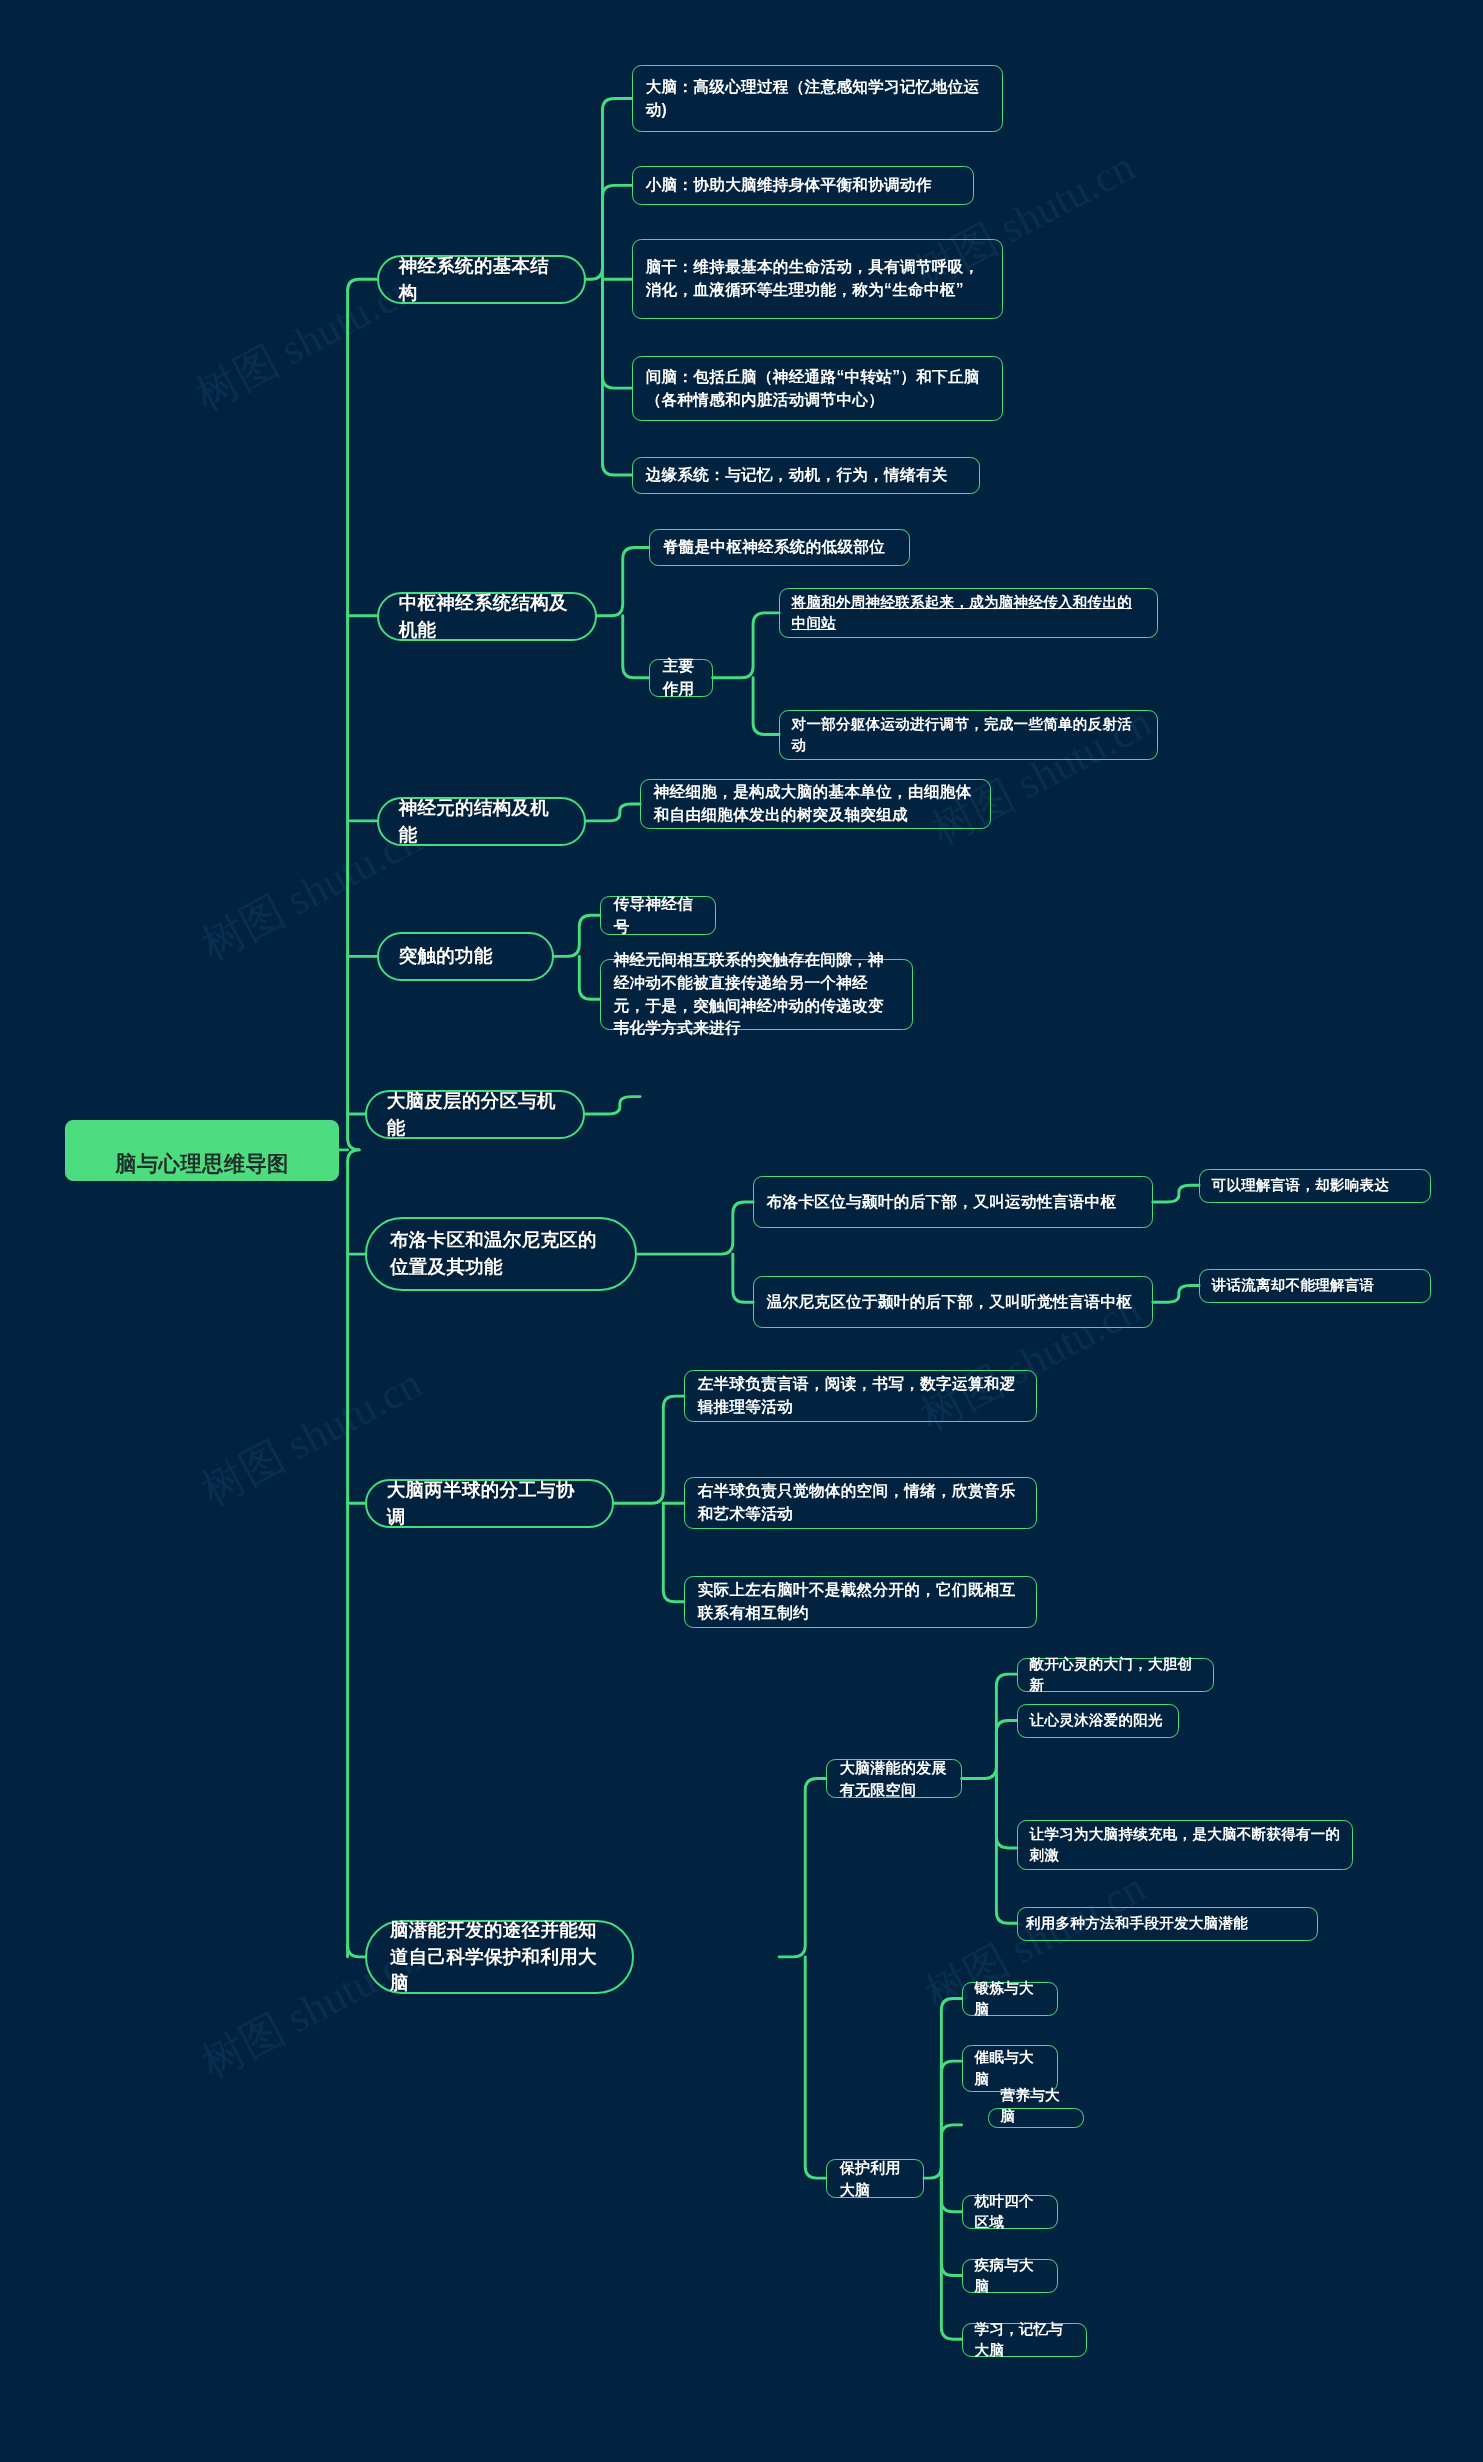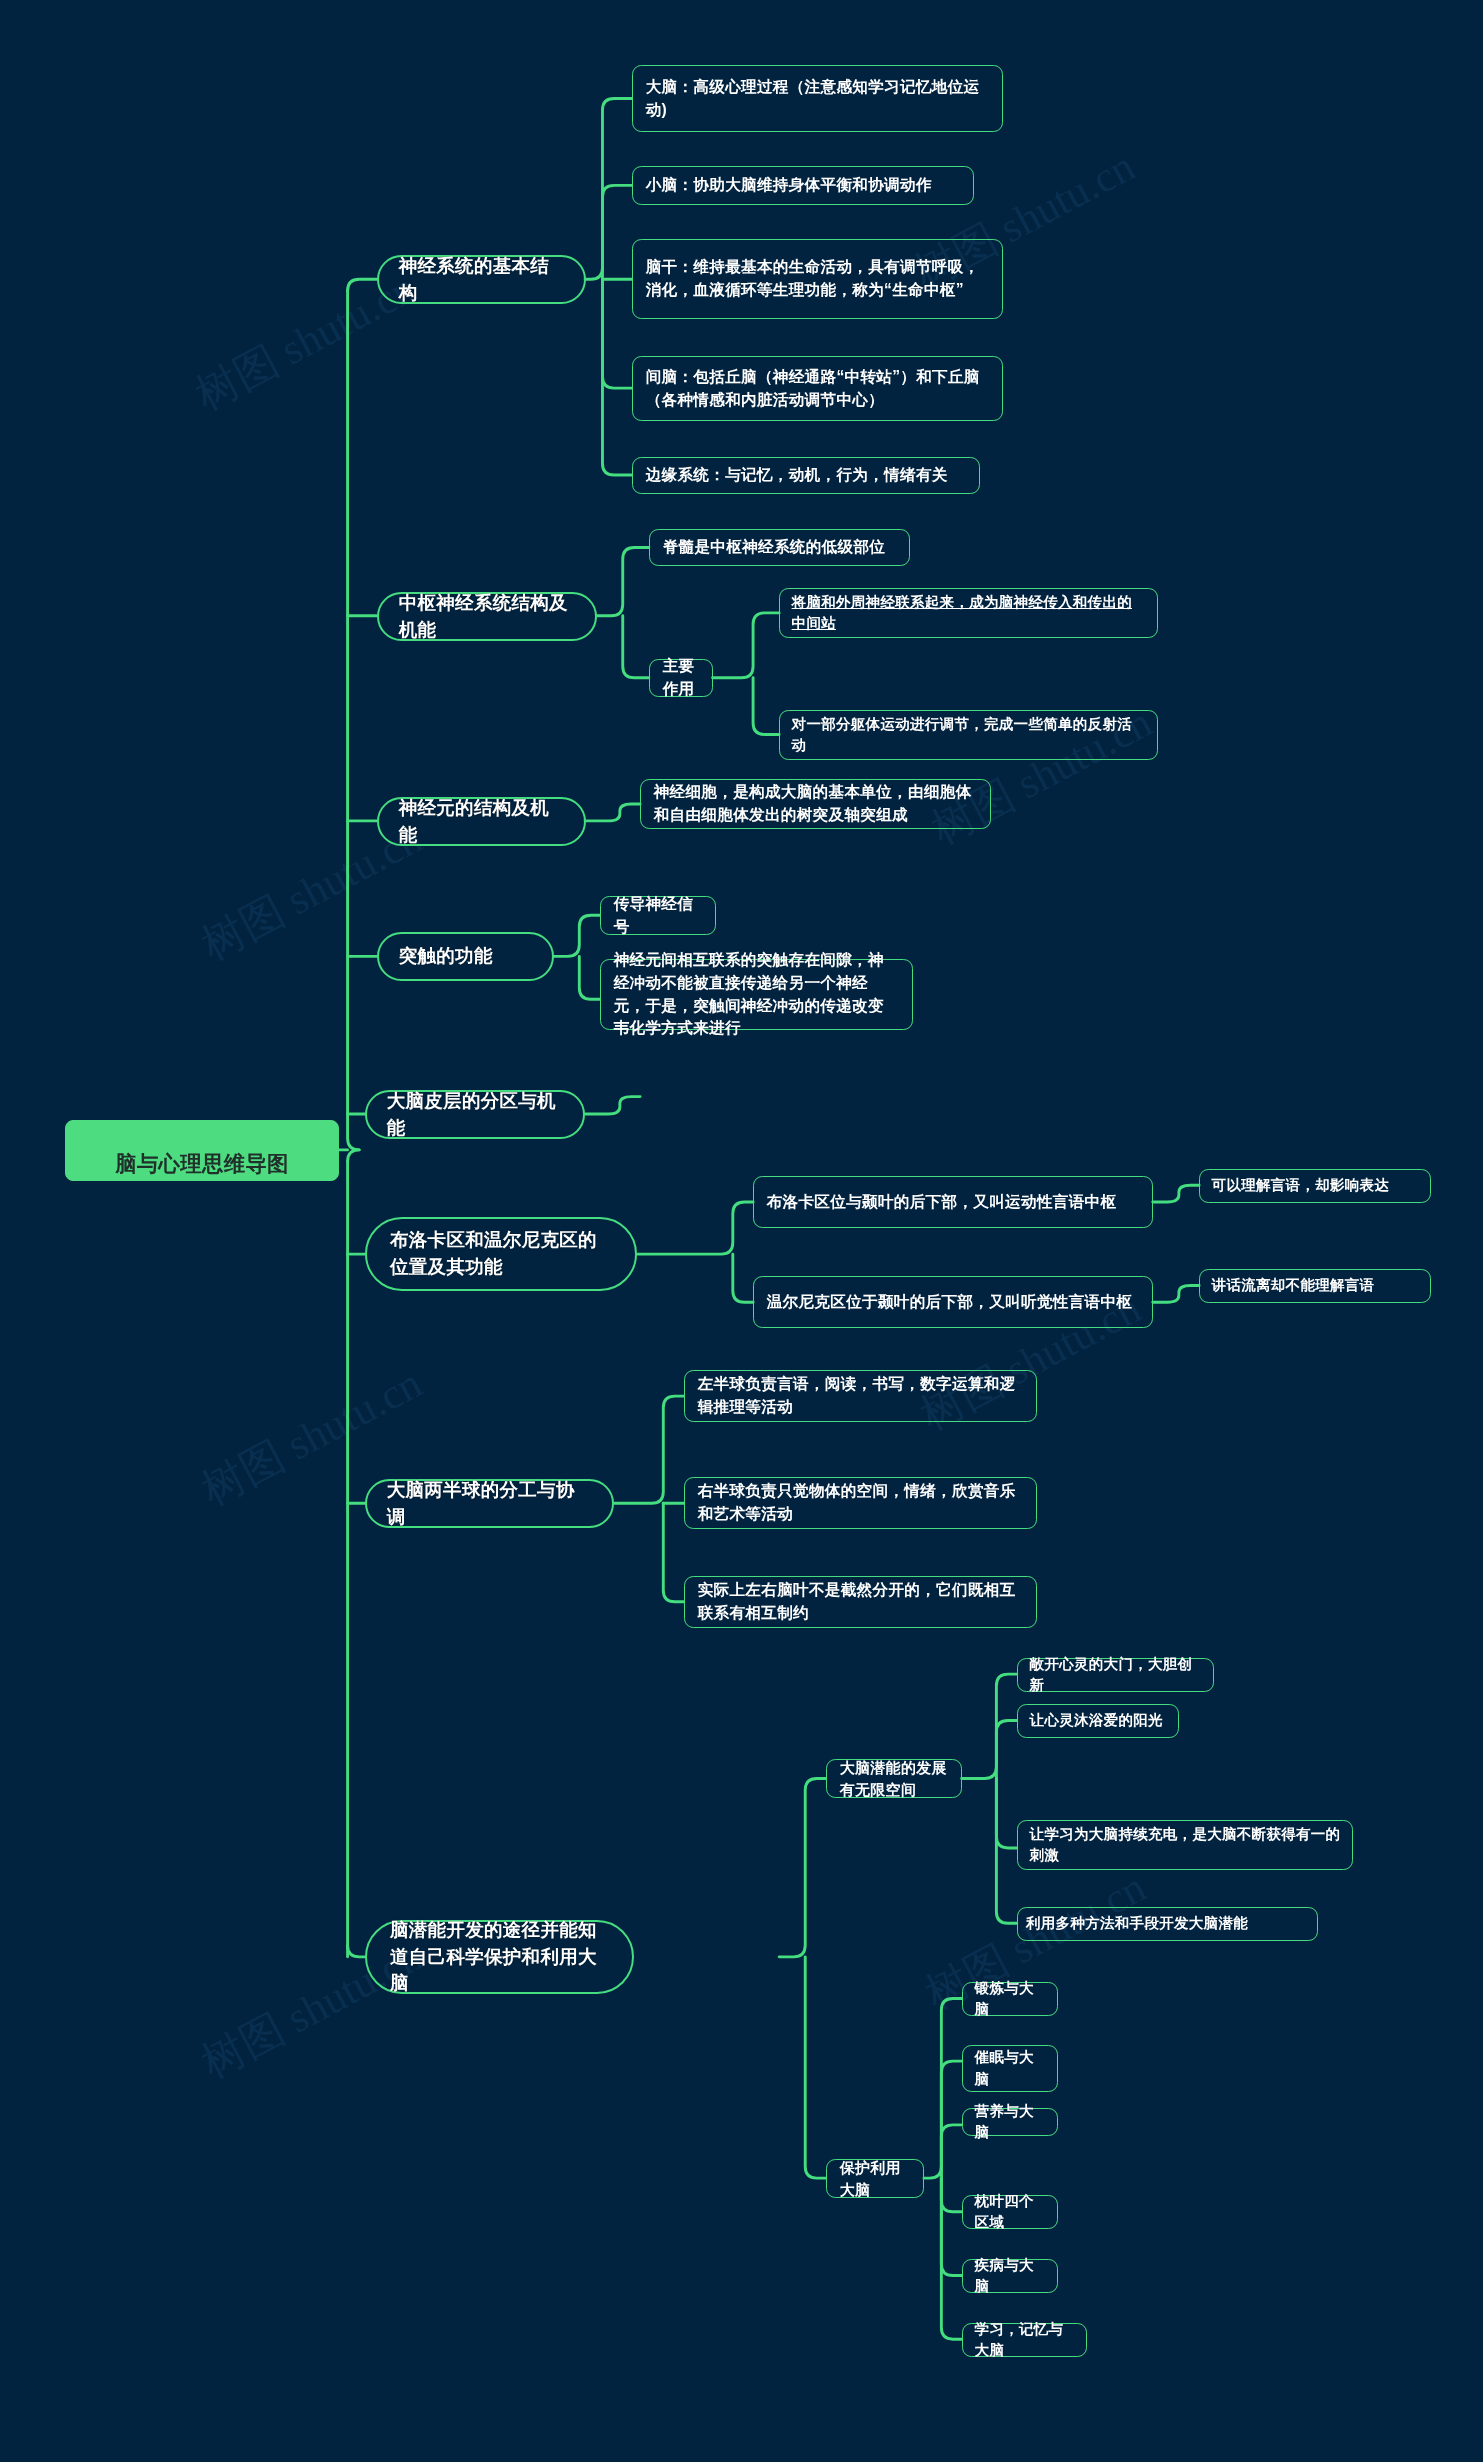--- a/index.html
+++ b/index.html
@@ -269,21 +269,21 @@
 
   <div class="node lvl2 small" style="left:826px;top:2159px;width:98px;height:39px;">
     <span>保护利用大脑</span>
   </div>
   <div class="node lvl3" style="left:962px;top:1982px;width:96px;height:34px;">
     <span>锻炼与大脑</span>
   </div>
   <div class="node lvl3" style="left:962px;top:2045px;width:96px;height:47px;">
     <span>催眠与大脑</span>
   </div>
-  <div class="node lvl3" style="left:962px;top:2108px;width:96px;height:28px;">
+  <div class="node lvl3" style="left:988px;top:2108px;width:96px;height:20px;align-items:flex-end;">
     <span>营养与大脑</span>
   </div>
   <div class="node lvl3" style="left:962px;top:2195px;width:96px;height:34px;">
     <span>枕叶四个区域</span>
   </div>
   <div class="node lvl3" style="left:962px;top:2259px;width:96px;height:34px;">
     <span>疾病与大脑</span>
   </div>
   <div class="node lvl3" style="left:962px;top:2323px;width:125px;height:34px;">
     <span>学习，记忆与大脑</span>

